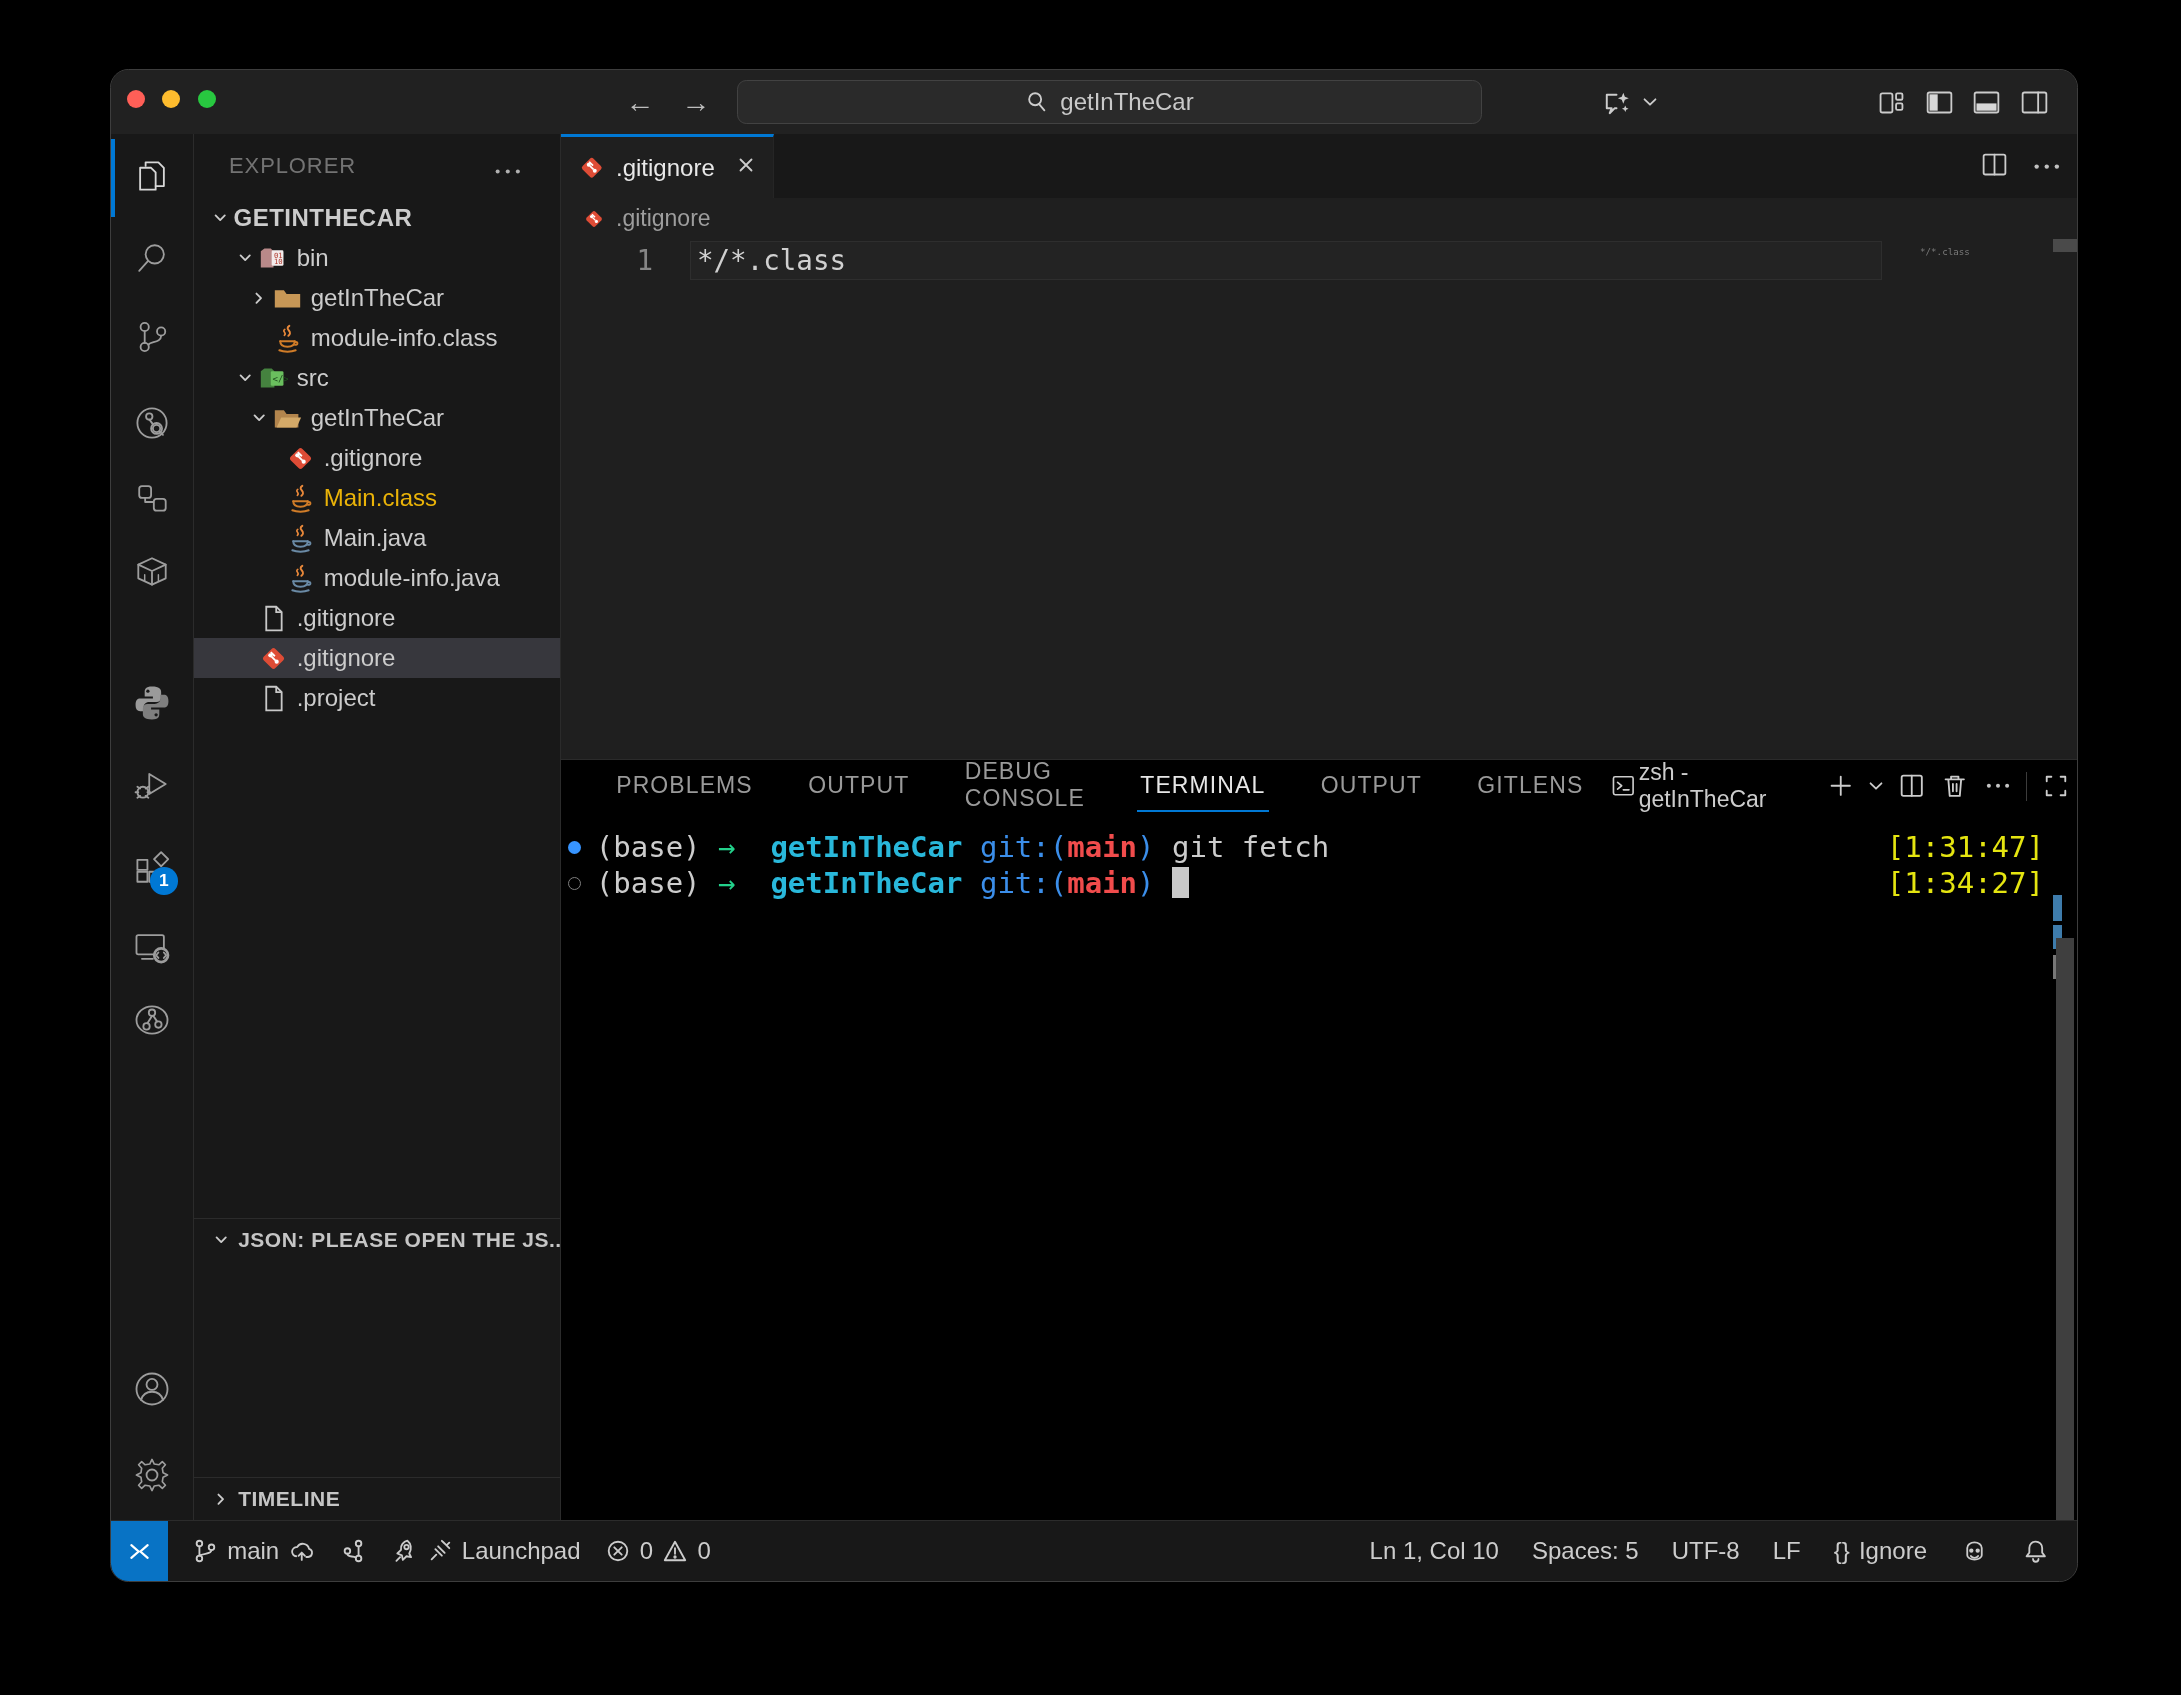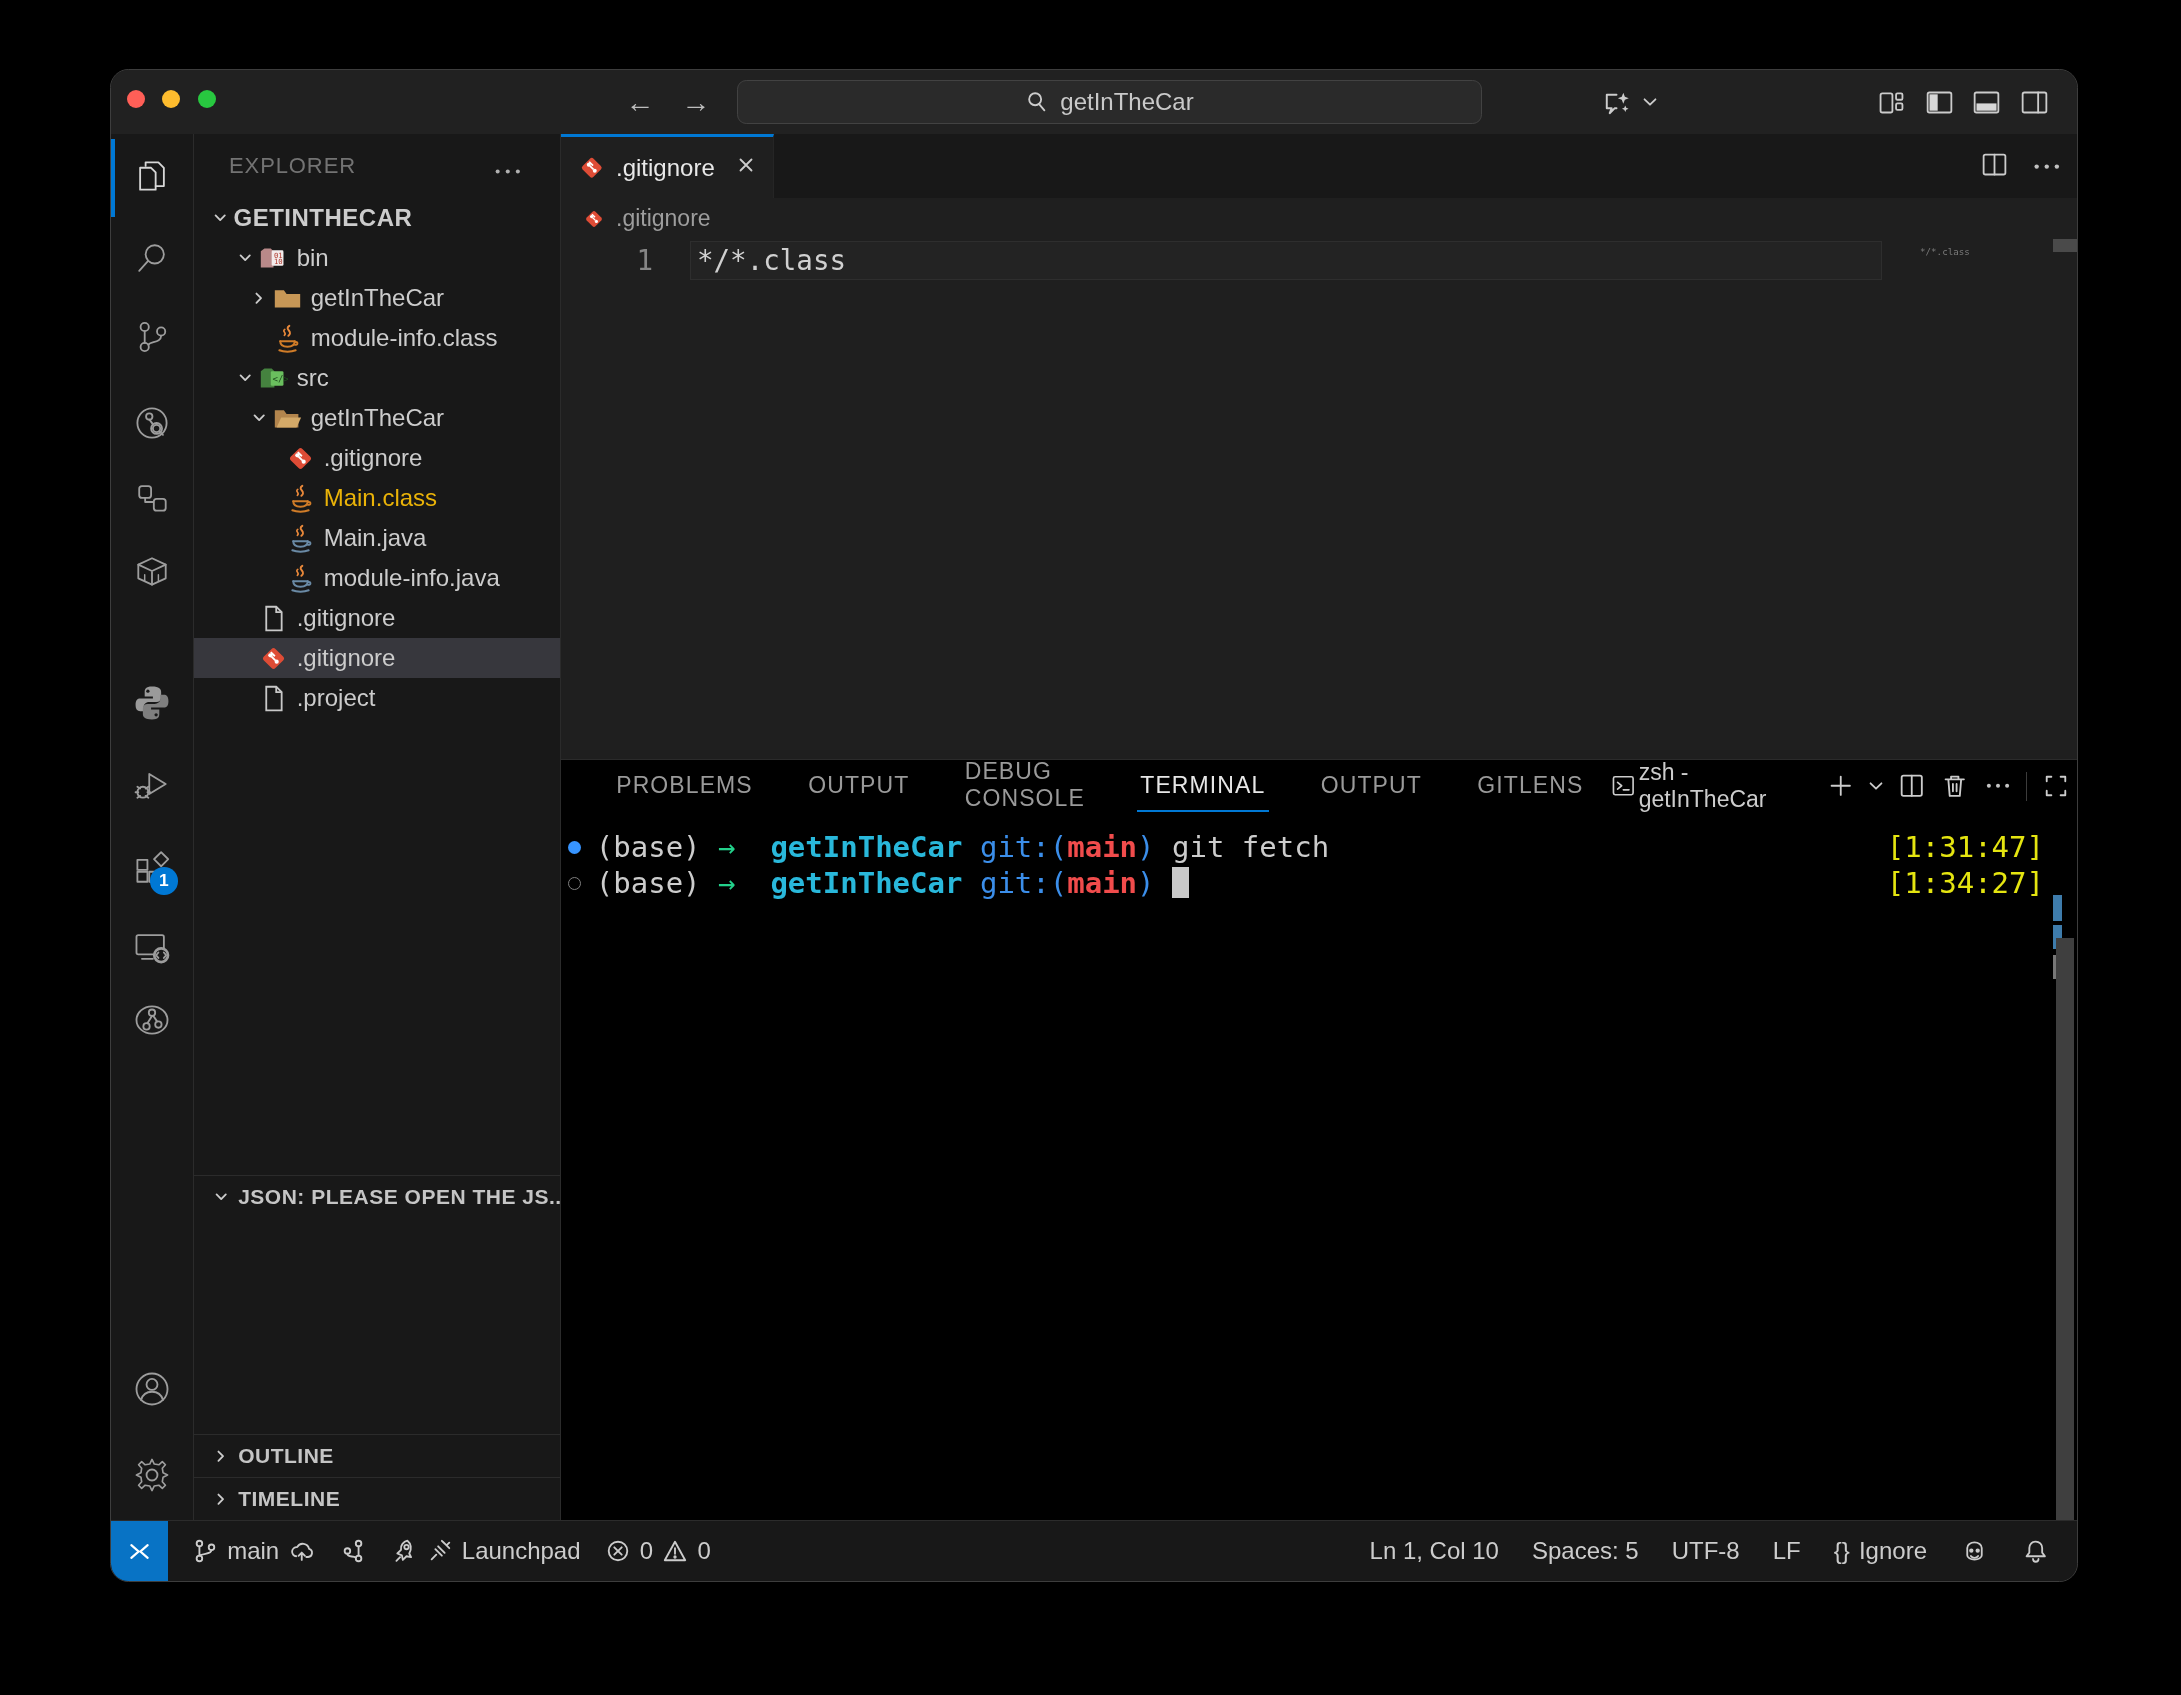--- a/index.html
+++ b/index.html
@@ -448,30 +448,20 @@
         </div>
         <div class="sec-json-body"></div>
       </div>
       <div class="section">
         <div class="sec-head">
           <span class="chev">
                 <svg class="sbi" width="18.4" height="18.4" viewBox="0 0 20 20">
                   <path d="M7 5 l5 5 -5 5"></path>
                 </svg>
               </span>
-          <span>OUTLINE</span>
-        </div>
-      </div>
-      <div class="section">
-        <div class="sec-head">
-          <span class="chev">
-                <svg class="sbi" width="18.4" height="18.4" viewBox="0 0 20 20">
-                  <path d="M7 5 l5 5 -5 5"></path>
-                </svg>
-              </span>
           <span>TIMELINE</span>
         </div>
       </div>
     </div>
 
     <div class="editorcol">
       <div class="tabbar">
         <div class="tab">
           <span class="gico"><svg viewBox="0 0 32 32" width="27.5" height="27.5">
                   <rect x="7" y="7" width="18" height="18" rx="3" transform="rotate(45 16 16)" fill="#de4c36"></rect>

